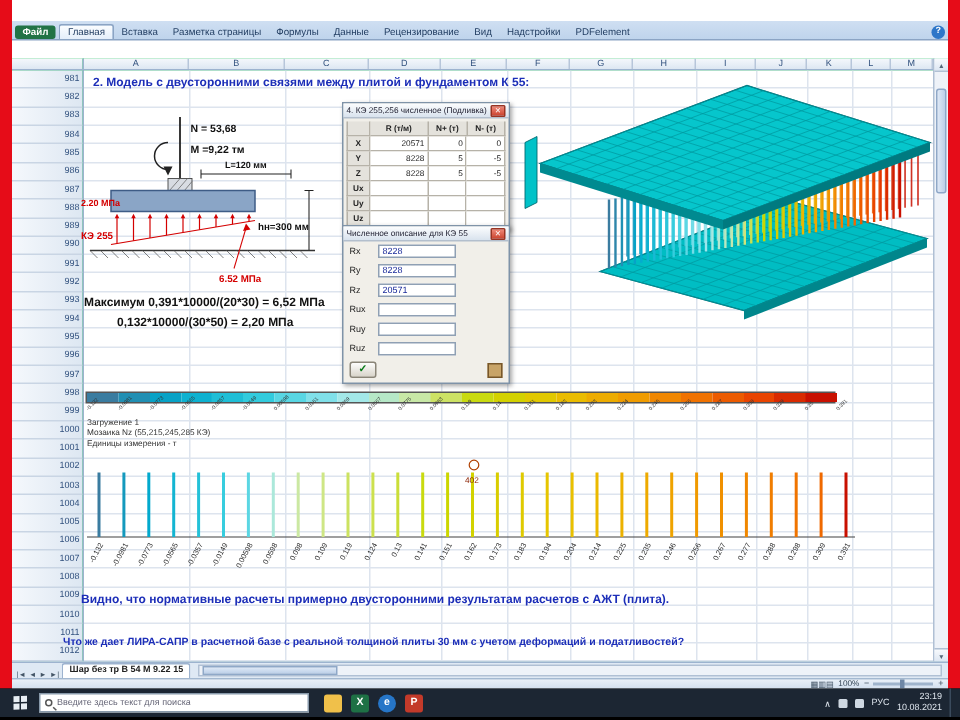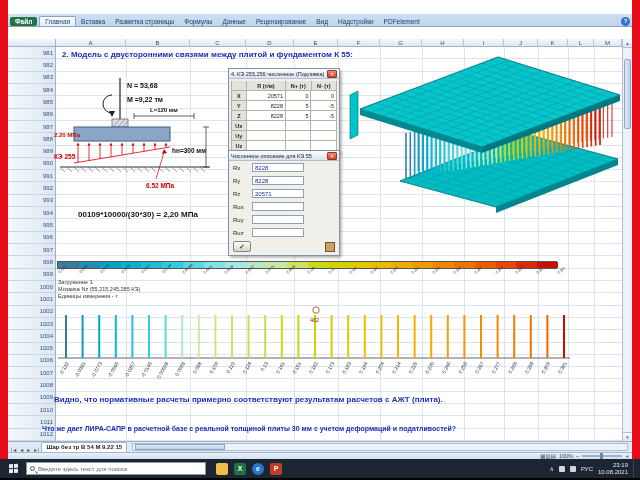--- a/index.html
+++ b/index.html
@@ -312,21 +312,22 @@
               <line x1="112" y1="72.66666666666667" x2="112" y2="69.5" stroke="#d40000" stroke-width="0.8"></line>
               <polygon points="110.5,70.5 113.5,70.5 112,67.5" fill="#d40000"></polygon>
             </g>
           <text x="0" y="62" font-size="6" font-weight="bold" fill="#d40000">2.20 МПа</text>
           <text x="0" y="84" font-size="6.5" font-weight="bold" fill="#d40000">КЭ 255</text>
           <text x="92" y="113" font-size="6.5" font-weight="bold" fill="#d40000">6.52 МПа</text>
           <line x1="110" y1="77" x2="102" y2="104" stroke="#d40000" stroke-width="0.7"></line>
           <polygon points="108,79 113,78 110,74" fill="#d40000"></polygon>
         </svg>
 
-        <div class="ov maxline" style="left:70px;top:171px">00109*10000/(30*30) = 2,20 МПа</div>
+        <div class="ov maxline" style="left:48px;top:158px">Максимум 0,391*10000/(20*30) = 6,52 МПа</div>
+        <div class="ov maxline" style="left:70px;top:171px">0,132*10000/(30*50) = 2,20 МПа</div>
 
         <div class="ov dlg" style="left:220px;top:29px;width:112px">
           <div class="dlg-title">
             <span>4. КЭ 255,256 численное (Подливка)</span>
             <span class="dlg-close">✕</span>
           </div>
           <div class="d1wrap" id="dlg1tbl">
               <div class="d1row head">
                 <div class="d1c lbl"></div>
                 <div class="d1c c0">R (т/м)</div>
@@ -689,21 +690,21 @@
             <line x1="476.80000000000007" y1="12" x2="476.80000000000007" y2="55" stroke="rgb(240,116,0)" stroke-width="2"></line>
             <text x="479.80000000000007" y="60" font-size="5" fill="#303030" text-anchor="end" transform="rotate(-62 479.80000000000007 60)">0.298</text>
             <line x1="493.40000000000003" y1="12" x2="493.40000000000003" y2="55" stroke="rgb(239,105,0)" stroke-width="2"></line>
             <text x="496.40000000000003" y="60" font-size="5" fill="#303030" text-anchor="end" transform="rotate(-62 496.40000000000003 60)">0.309</text>
             <line x1="510.00000000000006" y1="12" x2="510.00000000000006" y2="55" stroke="rgb(200,16,0)" stroke-width="2"></line>
             <text x="513" y="60" font-size="5" fill="#303030" text-anchor="end" transform="rotate(-62 513 60)">0.391</text>
             <circle cx="262" cy="7" r="3.2" fill="none" stroke="#b04000" stroke-width="0.8"></circle>
             <text x="256" y="19" font-size="5.5" fill="#8a2000">402</text>
           </svg>
 
-        <div class="ov conc1 blue-bold" style="left:46px;top:356px">Видно, что нормативные расчеты примерно соответствуют результатам расчетов с АЖТ (плита).</div>
+        <div class="ov conc1 blue-bold" style="left:46px;top:356px">Видно, что нормативные расчеты примерно двусторонними результатам расчетов с АЖТ (плита).</div>
         <div class="ov conc2 blue-bold" style="left:34px;top:386px">Что же дает ЛИРА-САПР в расчетной базе с реальной толщиной плиты 30 мм с учетом деформаций и податливостей?</div>
       </div>
     </div>
 
     <div class="sheettabs">
       <span id="tabNav"><span class="tnav">|◄</span><span class="tnav">◄</span><span class="tnav">►</span><span class="tnav">►|</span></span>
       <span class="stab">Шар без тр В 54 М 9.22 15</span>
       <span class="hscroll">
           <span class="hthumb"></span>
         </span>

